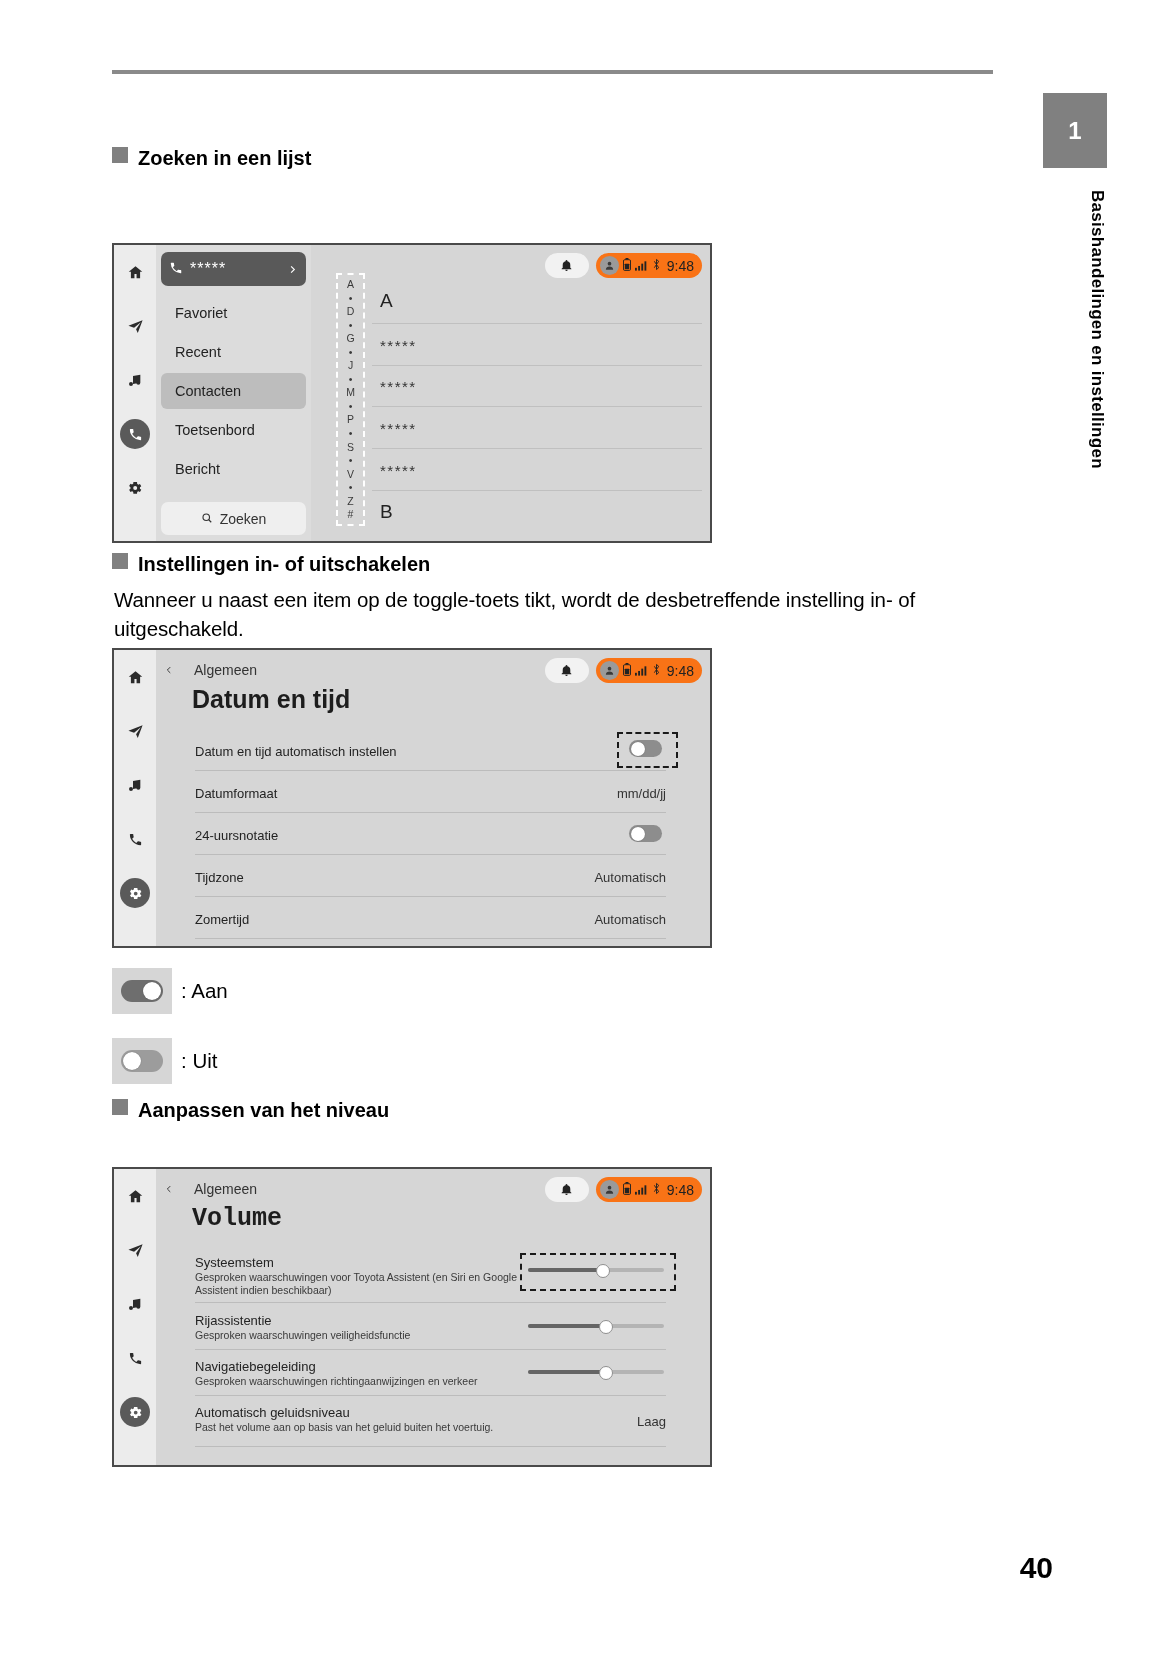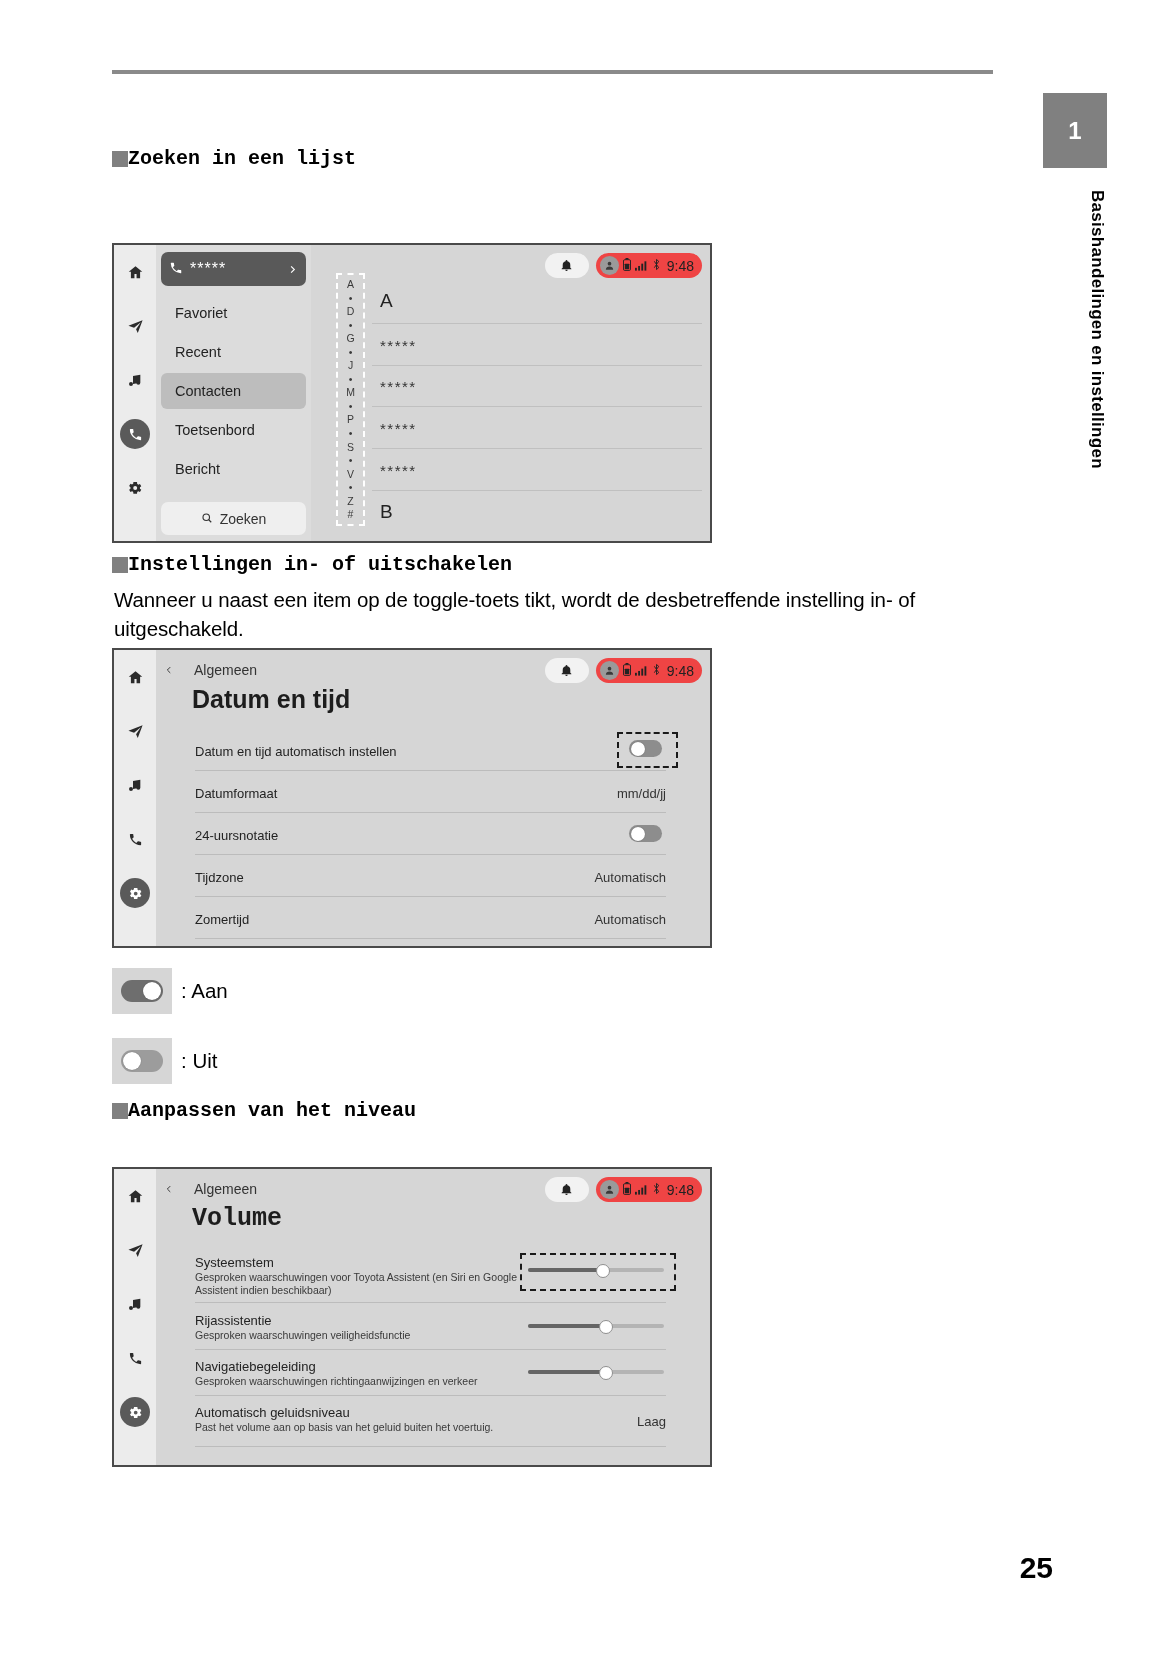--- a/index.html
+++ b/index.html
@@ -84,24 +84,23 @@
     font-size: 23px;
     font-weight: bold;
     letter-spacing: -0.2px;
   }
 
   
   .subhead {
     position: absolute;
     left: 112px;
     display: flex;
-    align-items: center;
+    gap: 10px;
     font-size: 20px;
     font-weight: bold;
-    font-family: Liberation Mono, monospace;
   }
   .subhead .sq {
     width: 16px;
     height: 16px;
     background: #808080;
     display: inline-block;
     flex: 0 0 auto;
   }
   .bodytext {
     position: absolute;
@@ -172,21 +171,21 @@
     width: 44px; height: 25px;
     border-radius: 13px;
     background: #f2f2f2;
     display: flex;
     align-items: center;
     justify-content: center;
   }
   .sys-pill {
     height: 25px;
     border-radius: 13px;
-    background: #ef4444;
+    background: #f97316;
     display: flex;
     align-items: center;
     gap: 4px;
     padding: 0 8px 0 4px;
   }
   .avatar-dot {
     width: 19px; height: 19px;
     border-radius: 50%;
     background: #9a9a9a;
     display: flex; align-items: center; justify-content: center;
@@ -765,15 +764,15 @@
       <span class="thumb" style="left:57%;"></span>
     </div>
     <div class="srule" style="left:81px; right:44px; top:226px;"></div>
 
     <div class="srow-label" style="left:81px; top:236px;">Automatisch geluidsniveau</div>
     <div class="srow-sub" style="left:81px; top:252px; width:400px;">Past het volume aan op basis van het geluid buiten het voertuig.</div>
     <div class="srow-val" style="right:44px; top:245px;">Laag</div>
     <div class="srule" style="left:81px; right:44px; top:277px;"></div>
   </div>
 
-  <div class="pagenum">25</div>
+  <div class="pagenum">40</div>
 
 </div>
 
 </body></html>

